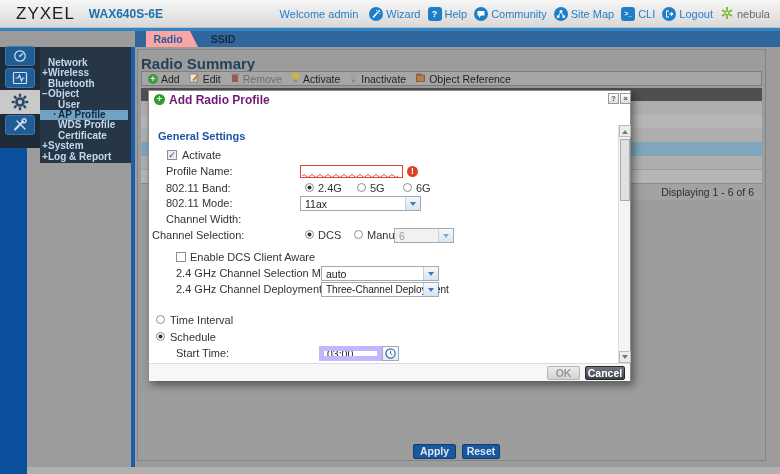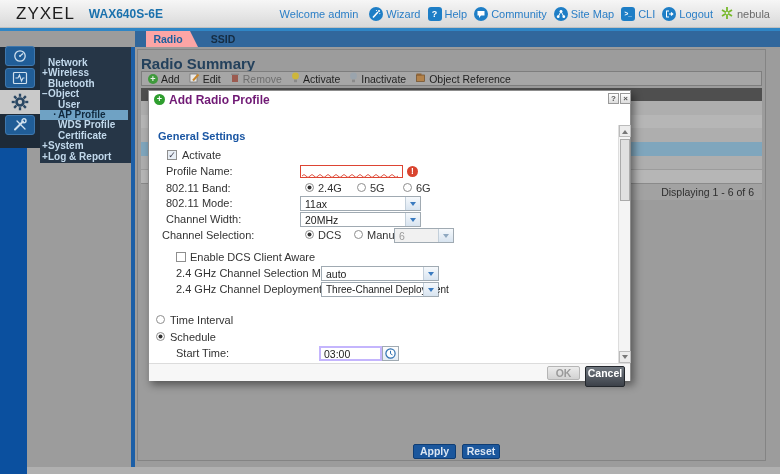--- a/index.html
+++ b/index.html
@@ -87,40 +87,40 @@
   #adv-ic i { position:absolute; top:0; bottom:0; width:1px; background:#4a7fb5; display:block; }
   #adv-label { position:absolute; left:18px; top:3px; font-size:10.5px; color:#333; }
   #dlg-section { position:absolute; left:9px; top:39px; font-size:11px; font-weight:bold; color:#1a56a3; }
   .dlabel { position:absolute; font-size:11px; color:#333; white-space:nowrap; }
   .cb { position:absolute; width:10px; height:10px; border:1px solid #8e8e8e; background:#fff; font-size:9px; line-height:9px;
     text-align:center; color:#445; cursor:pointer; }
   .cb.checked { background:#e8eef5; }
   .rd { position:absolute; width:9px; height:9px; border:1px solid #8e8e8e; border-radius:50%; background:#fff; cursor:pointer; }
   .rd.sel::after { content:""; position:absolute; left:2px; top:2px; width:3px; height:3px; border-radius:50%; background:#333;
     box-shadow:0 0 0 .5px #333; }
-  .tin { position:absolute; height:13px; border:2px solid #c4b5fd; background:#fff; font-family:"Liberation Sans",sans-serif;
+  .tin { position:absolute; height:13px; border:5px solid #c4b5fd; background:#fff; font-family:"Liberation Sans",sans-serif;
     font-size:10.5px; padding:0 3px; color:#222; }
   #pname-input { border:1px solid #dd4433; }
   #pname-wave { position:absolute; left:152px; top:81px; width:101px; height:6px; pointer-events:none; }
   #err-icon { position:absolute; left:258px; top:75px; width:11px; height:11px; border-radius:50%; background:#d9442f;
     color:#fff; font-size:8.5px; font-weight:bold; text-align:center; line-height:11px; }
   .dd { position:absolute; height:15px; border:1px solid #a0aab2; background:#fff; cursor:pointer; }
   .dd-val { position:absolute; left:4px; top:1px; font-size:10.5px; color:#222; white-space:nowrap; }
   .dd-btn { position:absolute; right:0; top:0; bottom:0; width:15px; border-left:1px solid #c3cfda;
     background:linear-gradient(#f6f9fc,#d8e4f0); display:flex; align-items:center; justify-content:center; }
   .chev { width:0; height:0; border:3px solid transparent; border-top:4px solid #3a7abf; margin-top:4px; }
   .dd.disabled { background:#f1f1f1; }
   .dd.disabled .dd-val { color:#9a9a9a; }
   .dd.disabled .chev { border-top-color:#8fa8c0; }
   #clock-btn { position:absolute; left:233px; top:255px; width:17px; height:15px; border:1px solid #a0aab2;
     background:linear-gradient(#fdfdfd,#e4ecf4); display:flex; align-items:center; justify-content:center; cursor:pointer; }
   #dlg-foot { position:absolute; left:0; top:272px; width:100%; height:18px; background:#f7f7f7; border-top:1px solid #dcdcdc; }
   #ok-btn { position:absolute; left:398px; top:2px; width:33px; height:14px; background:linear-gradient(#ececec,#d2d2d2);
     border:1px solid #b5b5b5; border-radius:2px; color:#9a9a9a; font-weight:bold; font-size:10.5px; text-align:center; line-height:12px; }
-  #cancel-btn { position:absolute; left:436px; top:2px; width:40px; height:21px; background:linear-gradient(#70777f,#3c4149);
+  #cancel-btn { position:absolute; left:436px; top:2px; width:40px; height:14px; background:linear-gradient(#70777f,#3c4149);
     border:1px solid #23272c; border-radius:2px; color:#fff; font-weight:bold; font-size:10.5px; text-align:center; line-height:12px; cursor:pointer; }
   #dlg-sb { position:absolute; left:469px; top:34px; width:12px; height:238px; background:#f4f4f4; border-left:1px solid #ddd; }
   .sb-arr { position:absolute; left:0; width:12px; height:12px; background:#ececec; border:1px solid #bbb;
     display:flex; align-items:center; justify-content:center; cursor:pointer; }
   .tri-up { width:0; height:0; border:3px solid transparent; border-bottom:4px solid #777; margin-bottom:2px; }
   .tri-dn { width:0; height:0; border:3px solid transparent; border-top:4px solid #777; margin-top:2px; }
   #sb-thumb { position:absolute; left:1px; top:14px; width:10px; height:62px; background:#e0e0e0; border:1px solid #aaa; cursor:grab; }
 </style>
 </head>
 <body>
@@ -346,28 +346,22 @@
 
     <span class="dlabel" style="left:17px;top:106px;">802.11 Mode:</span>
     <div class="dd" style="left:151px;top:105px;width:121px;">
       <span class="dd-val">11ax</span>
       <span class="dd-btn">
           <i class="chev"></i>
         </span>
     </div>
 
     <span class="dlabel" style="left:17px;top:122px;">Channel Width:</span>
-    <div class="dd" style="left:151px;top:121px;width:121px;">
-      <span class="dd-val">20MHz</span>
-      <span class="dd-btn">
-          <i class="chev"></i>
-        </span>
-    </div>
-
-    <span class="dlabel" style="left:13px;top:138px;">Channel Selection:</span>
+
+    <span class="dlabel" style="left:3px;top:138px;">Channel Selection:</span>
     <span class="rd sel" style="left:156px;top:139px;"></span>
     <span class="dlabel" style="left:169px;top:138px;">DCS</span>
     <span class="rd" style="left:205px;top:139px;"></span>
     <span class="dlabel" style="left:218px;top:138px;">Manual</span>
     <div class="dd disabled" style="left:245px;top:137px;width:60px;">
       <span class="dd-val">6</span>
       <span class="dd-btn">
           <i class="chev"></i>
         </span>
     </div>

